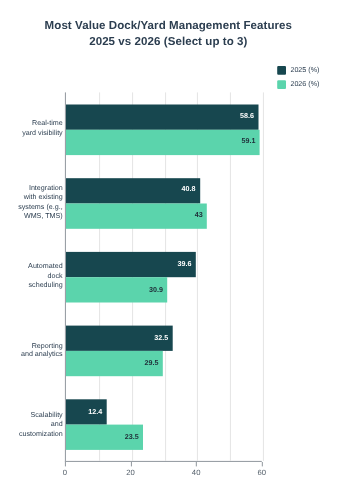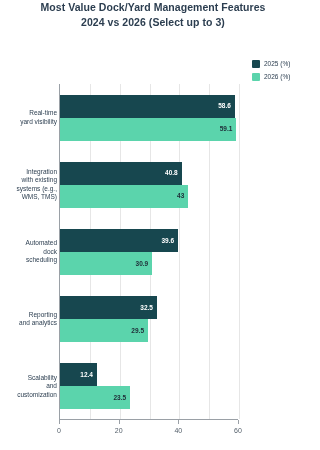--- a/index.html
+++ b/index.html
@@ -15,21 +15,21 @@
   #chart-root {
     position: relative;
     width: 306px;
     height: 450px;
     background: #ffffff;
   }
 
   
   .chart-title {
     position: absolute;
-    top: 0;
+    top: 16px;
     left: 0;
     width: 306px;
     text-align: center;
     font-size: 10.5px;
     font-weight: bold;
     color: #2c3e50;
     line-height: 15px;
     letter-spacing: 0.05px;
   }
   .chart-title .t-line { display: block; }
@@ -170,21 +170,21 @@
     white-space: nowrap;
   }
 </style>
 </head>
 <body>
 
 <div id="chart-root">
 
   <div class="chart-title">
     <span class="t-line">Most Value Dock/Yard Management Features</span>
-    <span class="t-line">2024 vs 2026 (Select up to 3)</span>
+    <span class="t-line">2025 vs 2026 (Select up to 3)</span>
   </div>
 
   <div class="legend">
     <div class="legend-item">
       <span class="legend-swatch" style="background: rgb(23, 71, 79);"></span>
       <span class="legend-label">2025 (%)</span>
     </div>
     <div class="legend-item">
       <span class="legend-swatch" style="background: rgb(91, 212, 172);"></span>
       <span class="legend-label">2026 (%)</span>

